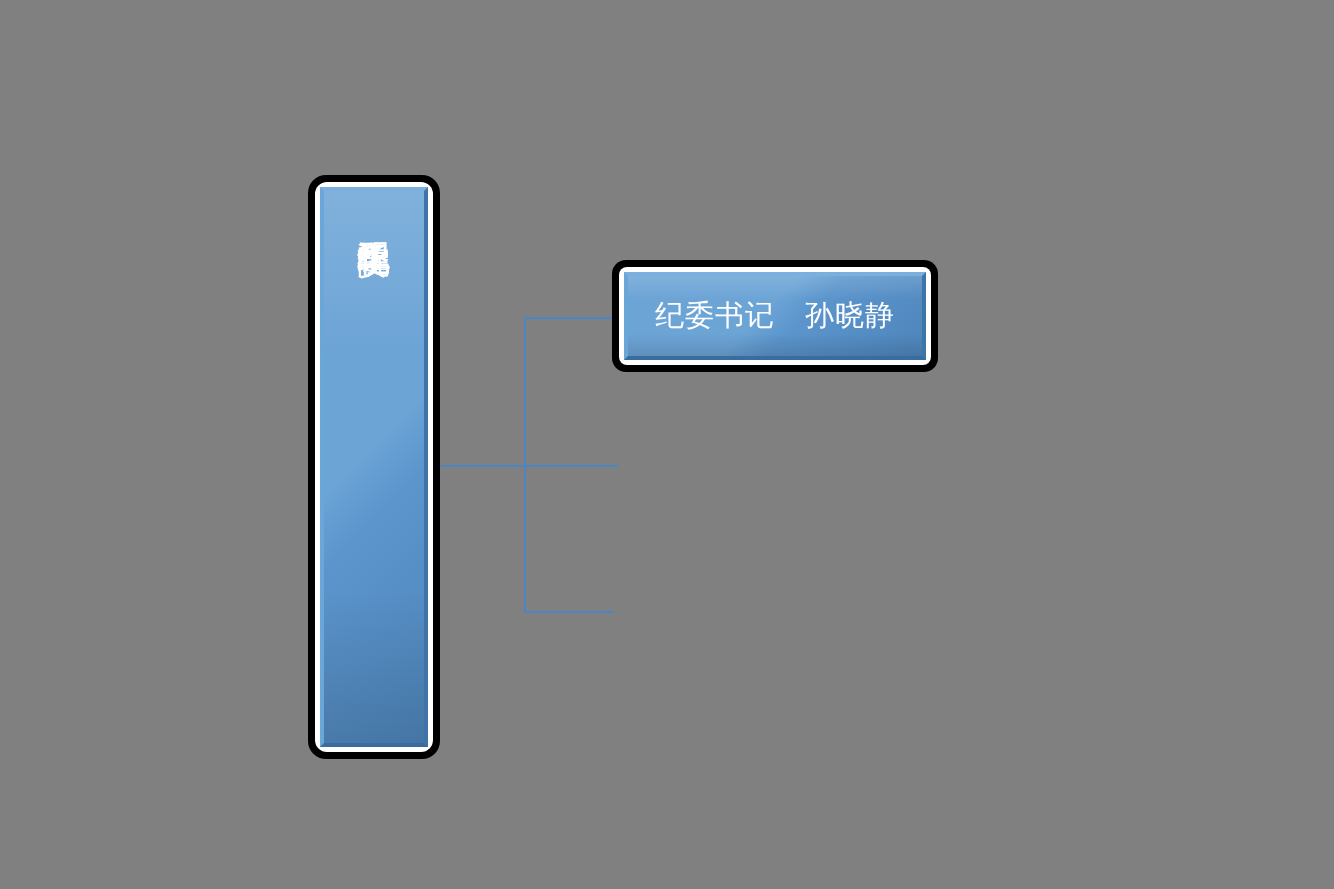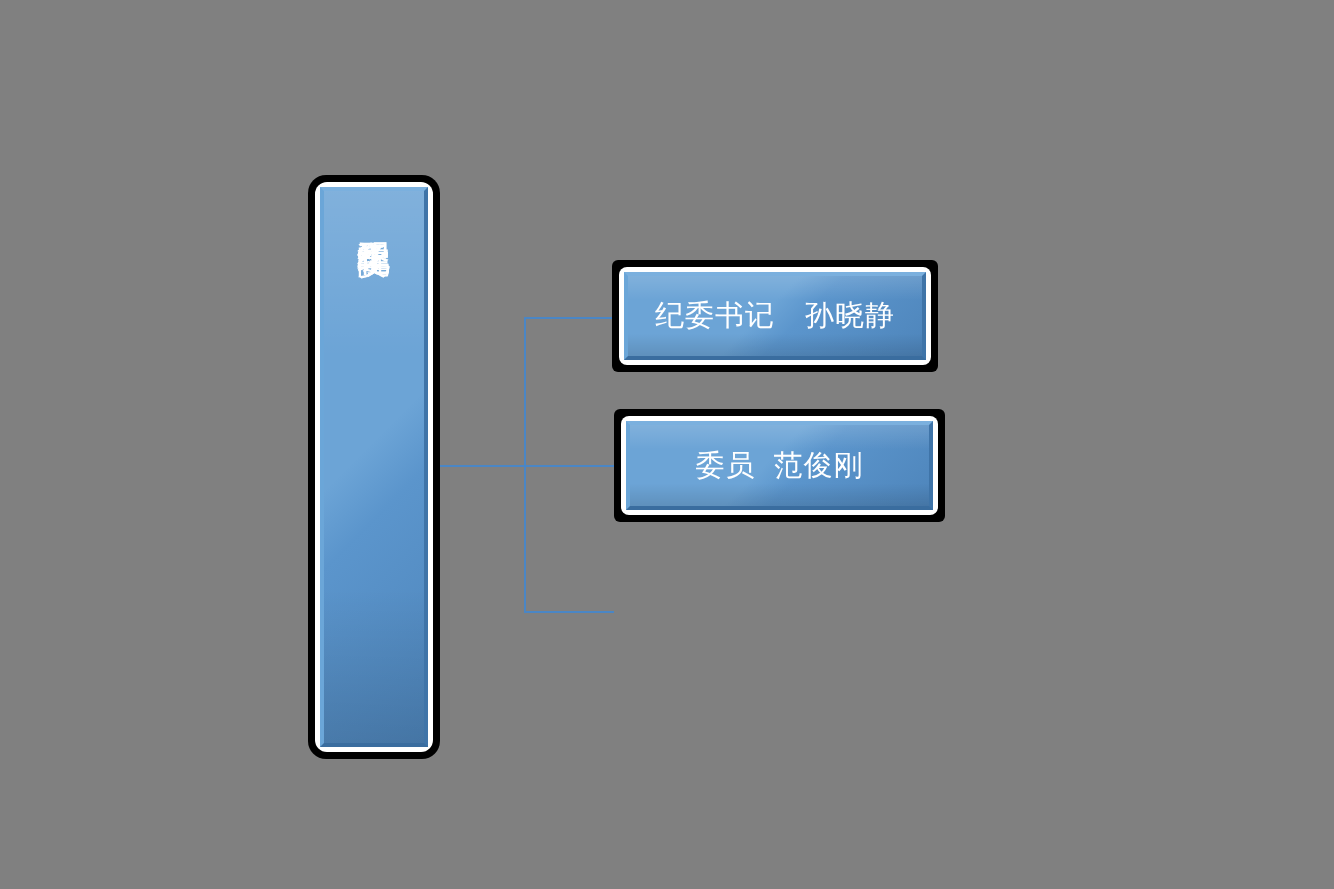--- a/index.html
+++ b/index.html
@@ -26,21 +26,21 @@
     background: #4a86c5;
   }
   .conn-h { height: 2px; }
   .conn-v { width: 2px; }
 
   
   
   .node {
     position: absolute;
     background: #000000;
-    border-radius: 6px;
+    border-radius: 14px;
     box-sizing: border-box;
     padding: 7px;
   }
   .node-ring {
     width: 100%;
     height: 100%;
     background: #ffffff;
     border-radius: 8px;
     box-sizing: border-box;
     padding: 5px;
@@ -136,22 +136,15 @@
   </div>
 
   <div class="node" id="child-node-0">
     <div class="node-ring">
       <div class="node-face">
         <span class="node-label">纪委书记　孙晓静</span>
       </div>
     </div>
   </div>
 
-  <div class="node" id="child-node-1">
-    <div class="node-ring">
-      <div class="node-face">
-        <span class="node-label">委员  范俊刚</span>
-      </div>
-    </div>
-  </div>
 
 
 </div>
 
 </body></html>

